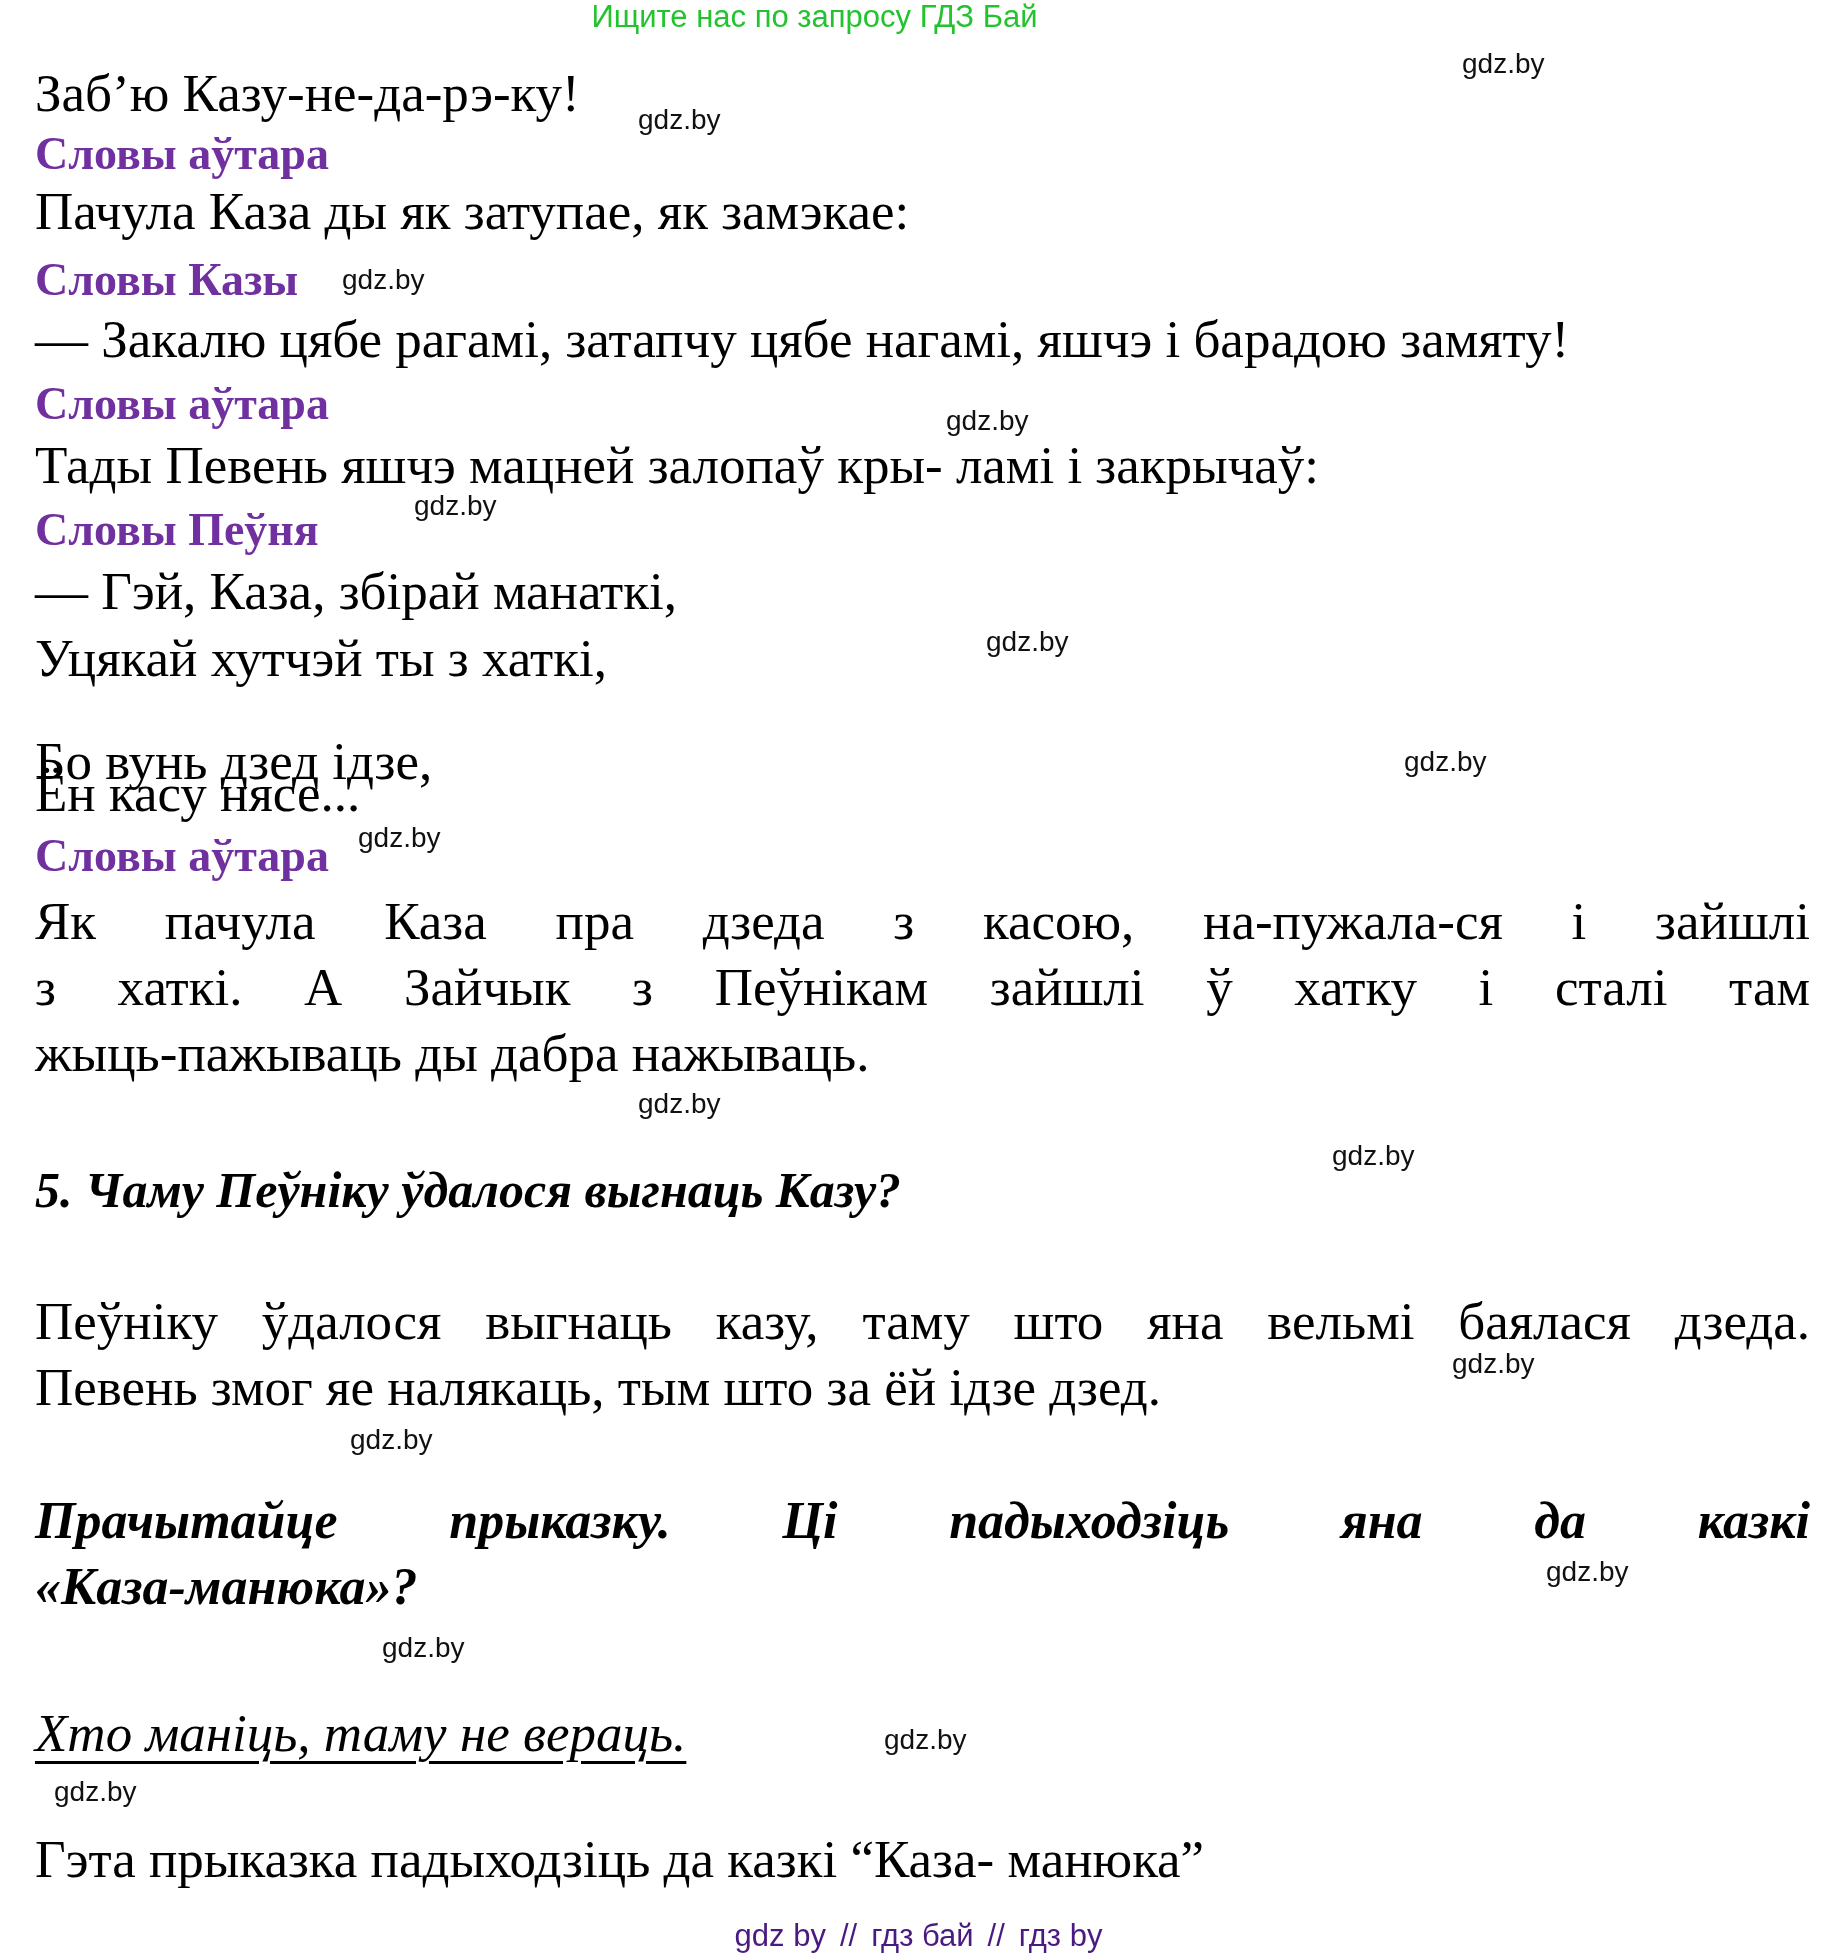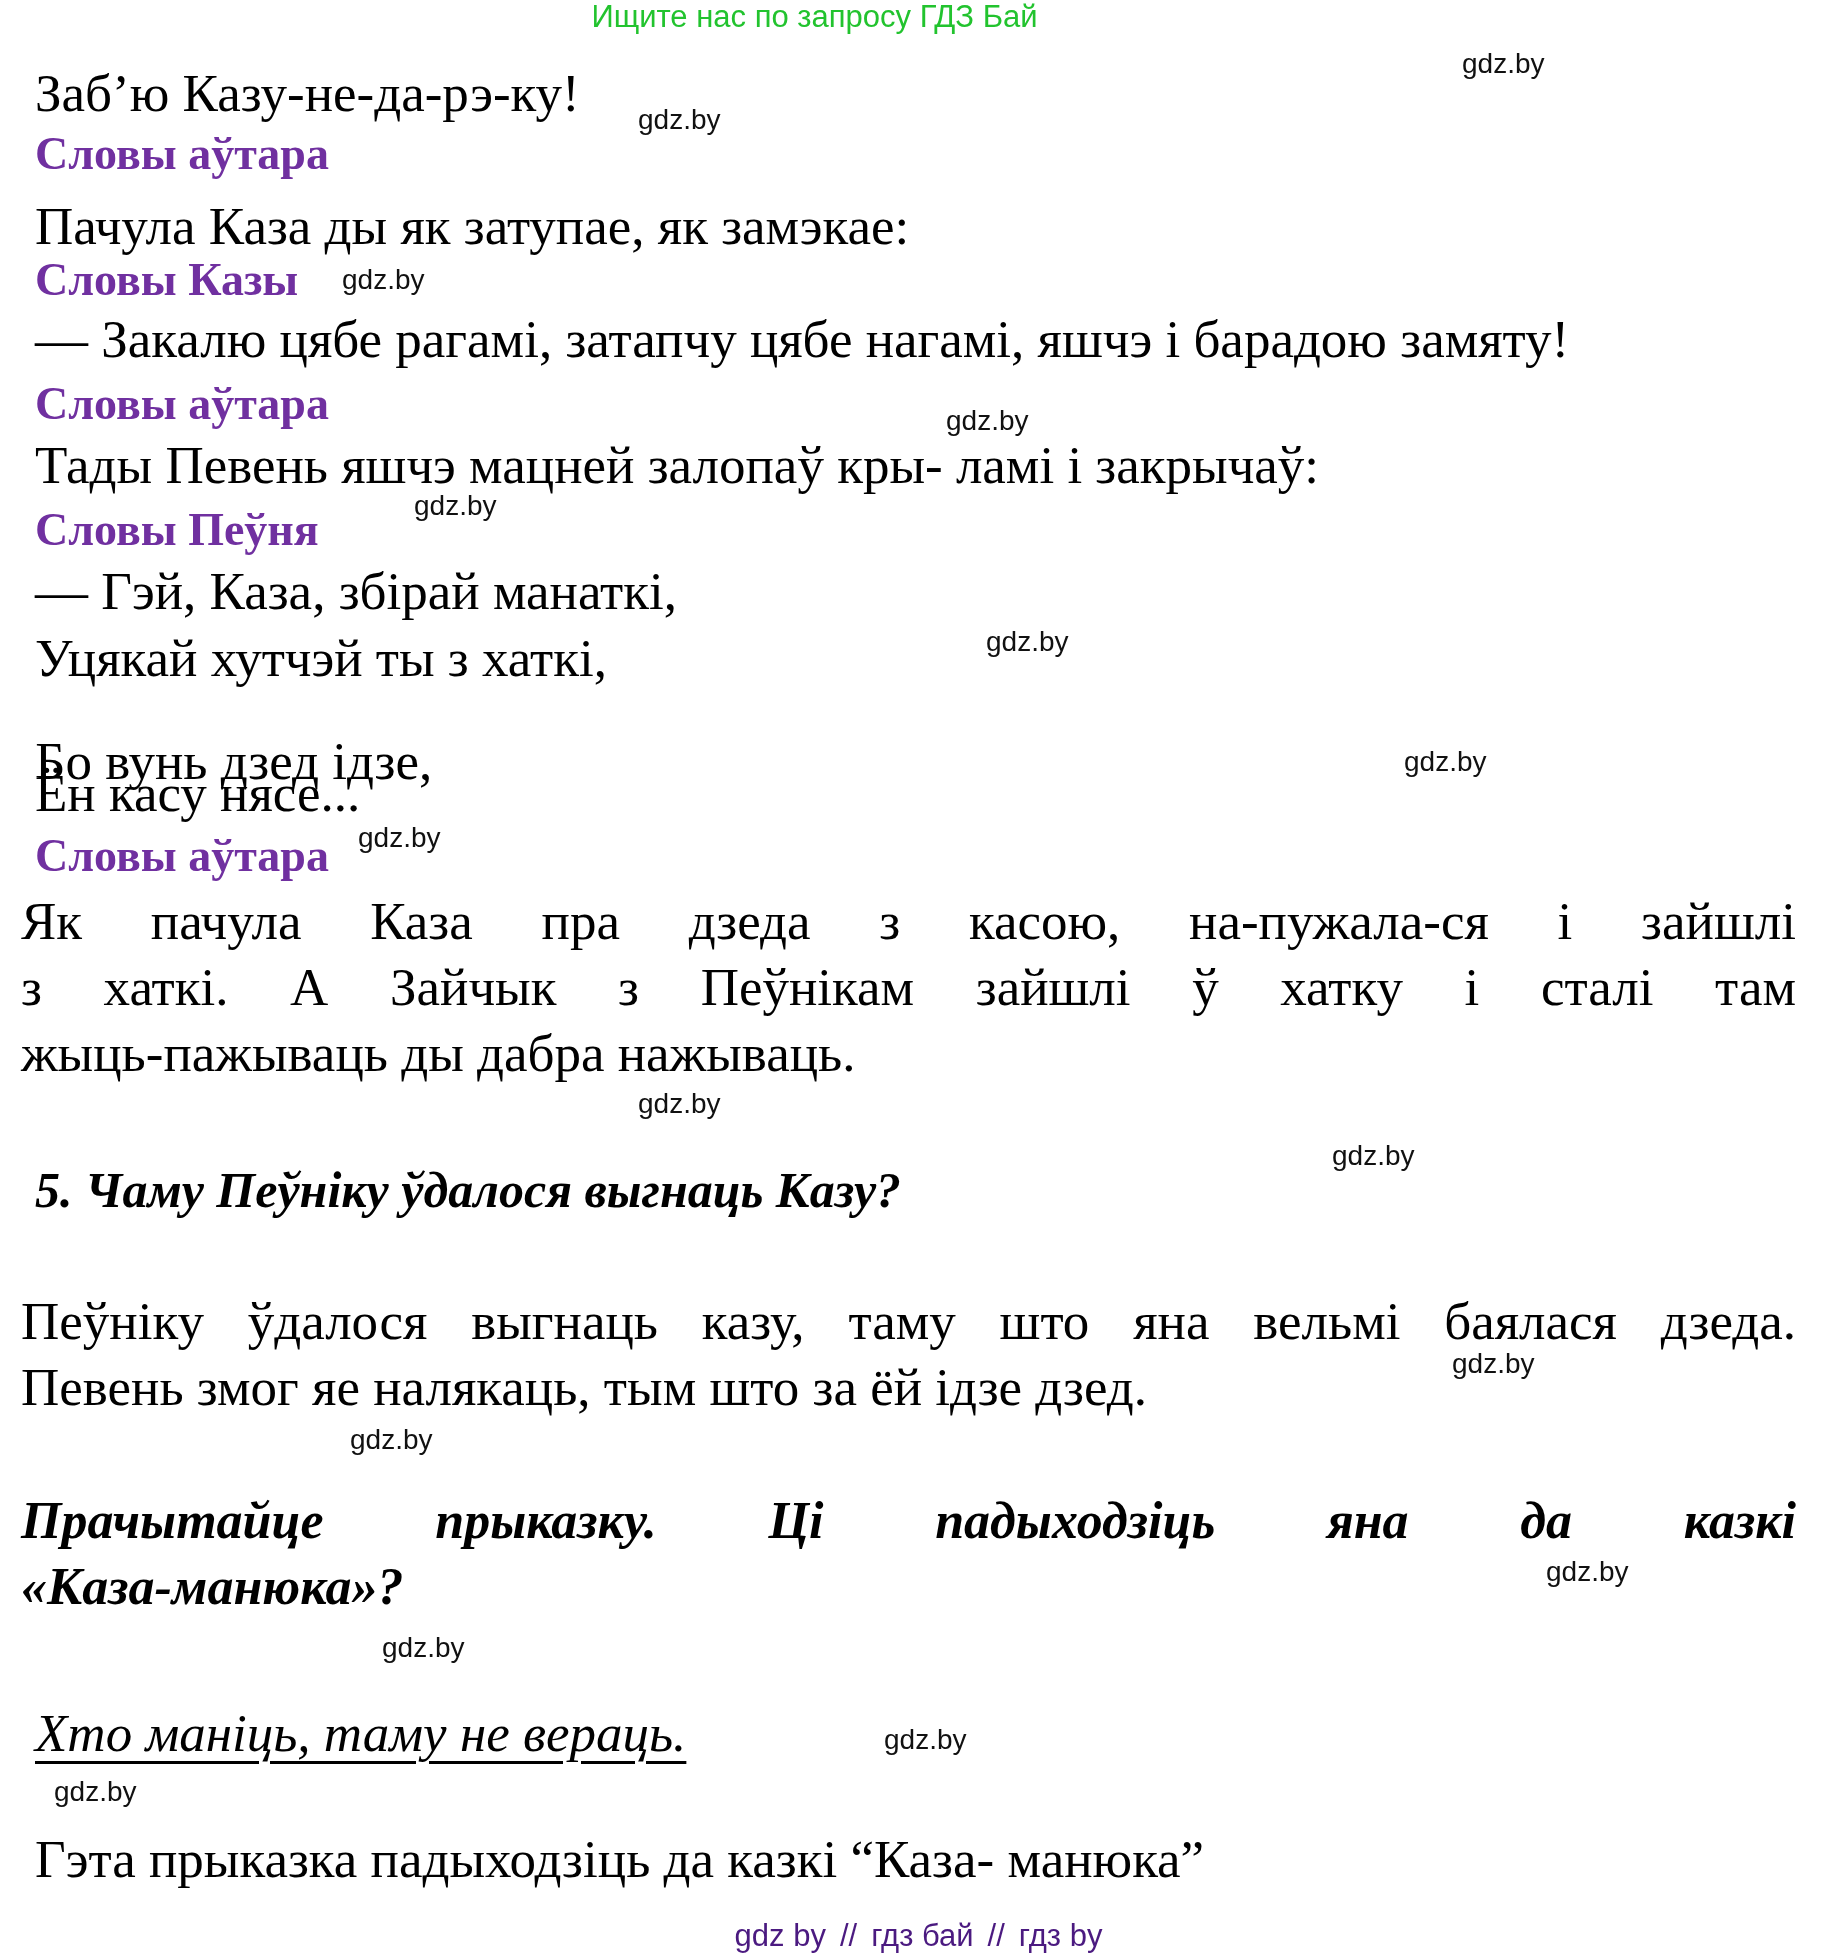--- a/index.html
+++ b/index.html
@@ -2,36 +2,36 @@
 <html><head>
 <meta charset="utf-8">
 <style>
   html, body { margin:0; padding:0; background:#ffffff; }
   body { width:1837px; height:1955px; position:relative; overflow:hidden; }
   .serif { font-family: "Liberation Serif", "DejaVu Serif", serif; color:#000; }
   .sans  { font-family: "Liberation Sans", "DejaVu Sans", sans-serif; }
   .line { position:absolute; left:35px; font-size:53px; line-height:62px; white-space:nowrap; }
   .label { position:absolute; left:35px; font-size:46px; font-weight:bold; color:#7030a0; line-height:56px; white-space:nowrap; }
   .wm { position:absolute; font-size:28px; color:#111; line-height:32px; white-space:nowrap; }
-  .just { position:absolute; left:21px; width:1775px; font-size:53px; line-height:66px; text-align:justify; }
+  .just { position:absolute; left:35px; width:1775px; font-size:53px; line-height:66px; text-align:justify; }
   .just-row { display:flex; justify-content:space-between; width:100%; }
   .banner { position:absolute; top:0; left:0; width:1629px; text-align:center; font-size:31px; color:#22c32e; line-height:34px; }
   .footer { position:absolute; top:1918px; left:0; width:1837px; text-align:center; font-size:31px; color:#4b1a80; line-height:36px; }
   .footer .sep { margin:0 14px; }
   .q { position:absolute; left:35px; font-size:50px; font-weight:bold; font-style:italic; line-height:60px; white-space:nowrap; }
   .prov { position:absolute; left:35px; top:1702px; font-size:53px; font-style:italic; line-height:62px; text-decoration:underline; text-decoration-thickness:3px; text-underline-offset:10px; white-space:nowrap; }
 </style>
 </head>
 <body>
 
 <div class="banner sans">Ищите нас по запросу ГДЗ Бай</div>
 
 <div class="line serif" style="top:62px;">Заб’ю Казу-не-да-рэ-ку!</div>
 <div class="label serif" style="top:126px;">Словы аўтара</div>
-<div class="line serif" style="top:195px;">Пачула Каза ды як затупае, як замэкае:</div>
+<div class="line serif" style="top:180px;">Пачула Каза ды як затупае, як замэкае:</div>
 <div class="label serif" style="top:252px;">Словы Казы</div>
 <div class="line serif" style="top:308px;"> — Закалю цябе рагамі, затапчу цябе нагамі, яшчэ і барадою замяту!</div>
 <div class="label serif" style="top:376px;">Словы аўтара</div>
 <div class="line serif" style="top:434px;">Тады Певень яшчэ мацней залопаў кры- ламі і закрычаў:</div>
 <div class="label serif" style="top:502px;">Словы Пеўня</div>
 
 <div class="line serif" style="top:560px;">— Гэй, Каза, збірай манаткі,</div>
 <div class="line serif" style="top:627px;">Уцякай хутчэй ты з хаткі,</div>
 <div class="line serif" style="top:694px;margin-top:36px;">Бо вунь дзед ідзе,</div>
 <div class="line serif" style="top:762px;">Ён касу нясе...</div>

